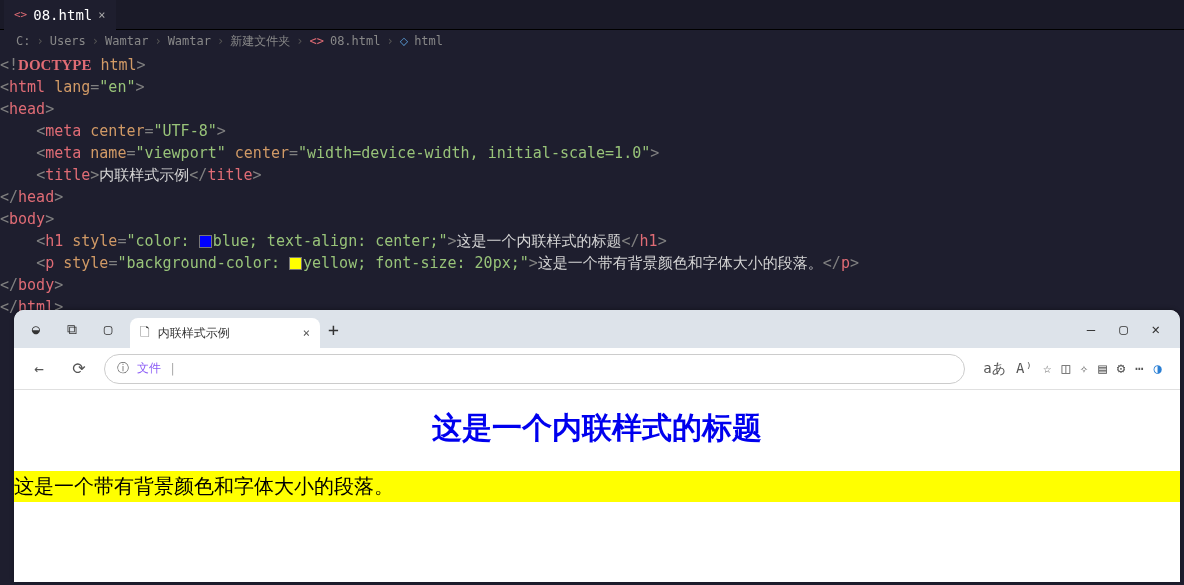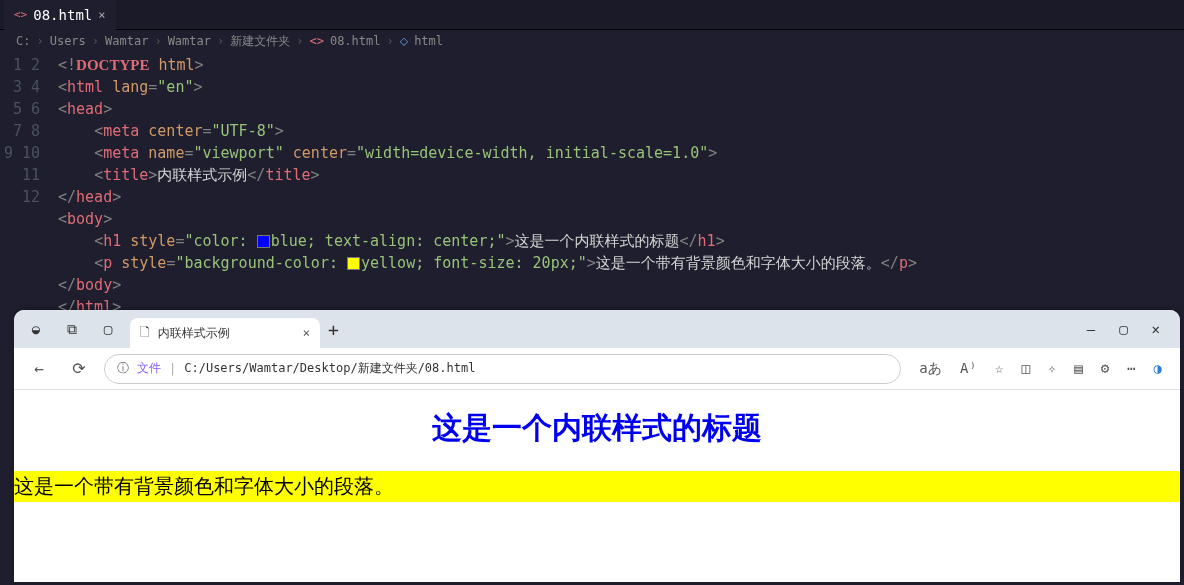--- a/index.html
+++ b/index.html
@@ -32,21 +32,21 @@
 .btab { background:#fff; height:30px; display:flex; align-items:center; padding:0 10px; gap:8px; border-radius:8px 8px 0 0; min-width:190px; font-size:12px; color:#333; margin-top:8px; }
 .btab .x { margin-left:auto; color:#555; cursor:pointer; }
 .plus { color:#333; font-size:18px; cursor:pointer; }
 .wctrl { margin-left:auto; display:flex; gap:24px; color:#333; padding-right:12px; }
 .addr { height:42px; display:flex; align-items:center; gap:10px; padding:0 10px; border-bottom:1px solid #e0e0e0; }
 .nav-ico { width:30px; text-align:center; color:#555; font-size:16px; }
 .urlbox { flex:1; height:30px; border:1px solid #ccc; border-radius:16px; display:flex; align-items:center; gap:8px; padding:0 12px; font-size:12px; color:#333; }
 .urlbox .info { color:#666; }
 .urlbox .lbl { color:#8b5cf6; }
 .urlbox .sep { color:#aaa; }
-.tools { display:flex; gap:18px; color:#555; font-size:14px; padding:0 8px; }
+.tools { display:flex; gap:10px; color:#555; font-size:14px; padding:0 8px; }
 .page { background:#fff; padding:18px 0 0 0; }
 .page h1 { color:#0000ee; text-align:center; font-size:30px; font-weight:bold; font-family:"Microsoft YaHei",sans-serif; }
 .page p { background:#ffff00; font-size:20px; font-family:"Microsoft YaHei",sans-serif; margin-top:22px; padding:2px 0; color:#000; }
 </style>
 </head>
 <body>
 
 <div class="vscode">
   <div class="tabbar">
     <div class="tab">
@@ -66,32 +66,20 @@
       <span class="sep">›</span>
     <span>新建文件夹</span>
       <span class="sep">›</span>
     <span class="crumb-icon">&lt;&gt;</span>
     <span>08.html</span>
       <span class="sep">›</span>
     <span class="crumb-icon2">⬦</span>
     <span>html</span>
   </div>
   <div class="editor">
-    <div class="gutter">1
-2
-3
-4
-5
-6
-7
-8
-9
-10
-11
-12</div>
     <div class="code"><span class="pn">&lt;!</span><span class="dt">DOCTYPE</span> <span class="at">html</span><span class="pn">&gt;</span>
 <span class="pn">&lt;</span><span class="tg">html</span> <span class="at">lang</span><span class="pn">=</span><span class="st">"en"</span><span class="pn">&gt;</span>
 <span class="pn">&lt;</span><span class="tg">head</span><span class="pn">&gt;</span>
     <span class="pn">&lt;</span><span class="tg">meta</span> <span class="at">center</span><span class="pn">=</span><span class="st">"UTF-8"</span><span class="pn">&gt;</span>
     <span class="pn">&lt;</span><span class="tg">meta</span> <span class="at">name</span><span class="pn">=</span><span class="st">"viewport"</span> <span class="at">center</span><span class="pn">=</span><span class="st">"width=device-width, initial-scale=1.0"</span><span class="pn">&gt;</span>
     <span class="pn">&lt;</span><span class="tg">title</span><span class="pn">&gt;</span><span class="tx">内联样式示例</span><span class="pn">&lt;/</span><span class="tg">title</span><span class="pn">&gt;</span>
 <span class="pn">&lt;/</span><span class="tg">head</span><span class="pn">&gt;</span>
 <span class="pn">&lt;</span><span class="tg">body</span><span class="pn">&gt;</span>
     <span class="pn">&lt;</span><span class="tg">h1</span> <span class="at">style</span><span class="pn">=</span><span class="st">"color: <span class="swatch sw-blue"></span>blue; text-align: center;"</span><span class="pn">&gt;</span><span class="tx">这是一个内联样式的标题</span><span class="pn">&lt;/</span><span class="tg">h1</span><span class="pn">&gt;</span>
     <span class="pn">&lt;</span><span class="tg">p</span> <span class="at">style</span><span class="pn">=</span><span class="st">"background-color: <span class="swatch sw-yellow"></span>yellow; font-size: 20px;"</span><span class="pn">&gt;</span><span class="tx">这是一个带有背景颜色和字体大小的段落。</span><span class="pn">&lt;/</span><span class="tg">p</span><span class="pn">&gt;</span>
@@ -117,21 +105,20 @@
       <span>✕</span>
     </div>
   </div>
   <div class="addr">
     <span class="nav-ico">←</span>
     <span class="nav-ico">⟳</span>
     <div class="urlbox">
       <span class="info">ⓘ</span>
       <span class="lbl">文件</span>
       <span class="sep">|</span>
-      <span>C:/Users/Wamtar/Desktop/新建文件夹/08.html</span>
     </div>
     <div class="tools">
       <span>aあ</span>
       <span>A⁾</span>
       <span>☆</span>
       <span>◫</span>
       <span>✧</span>
       <span>▤</span>
       <span>⚙</span>
       <span>⋯</span>

